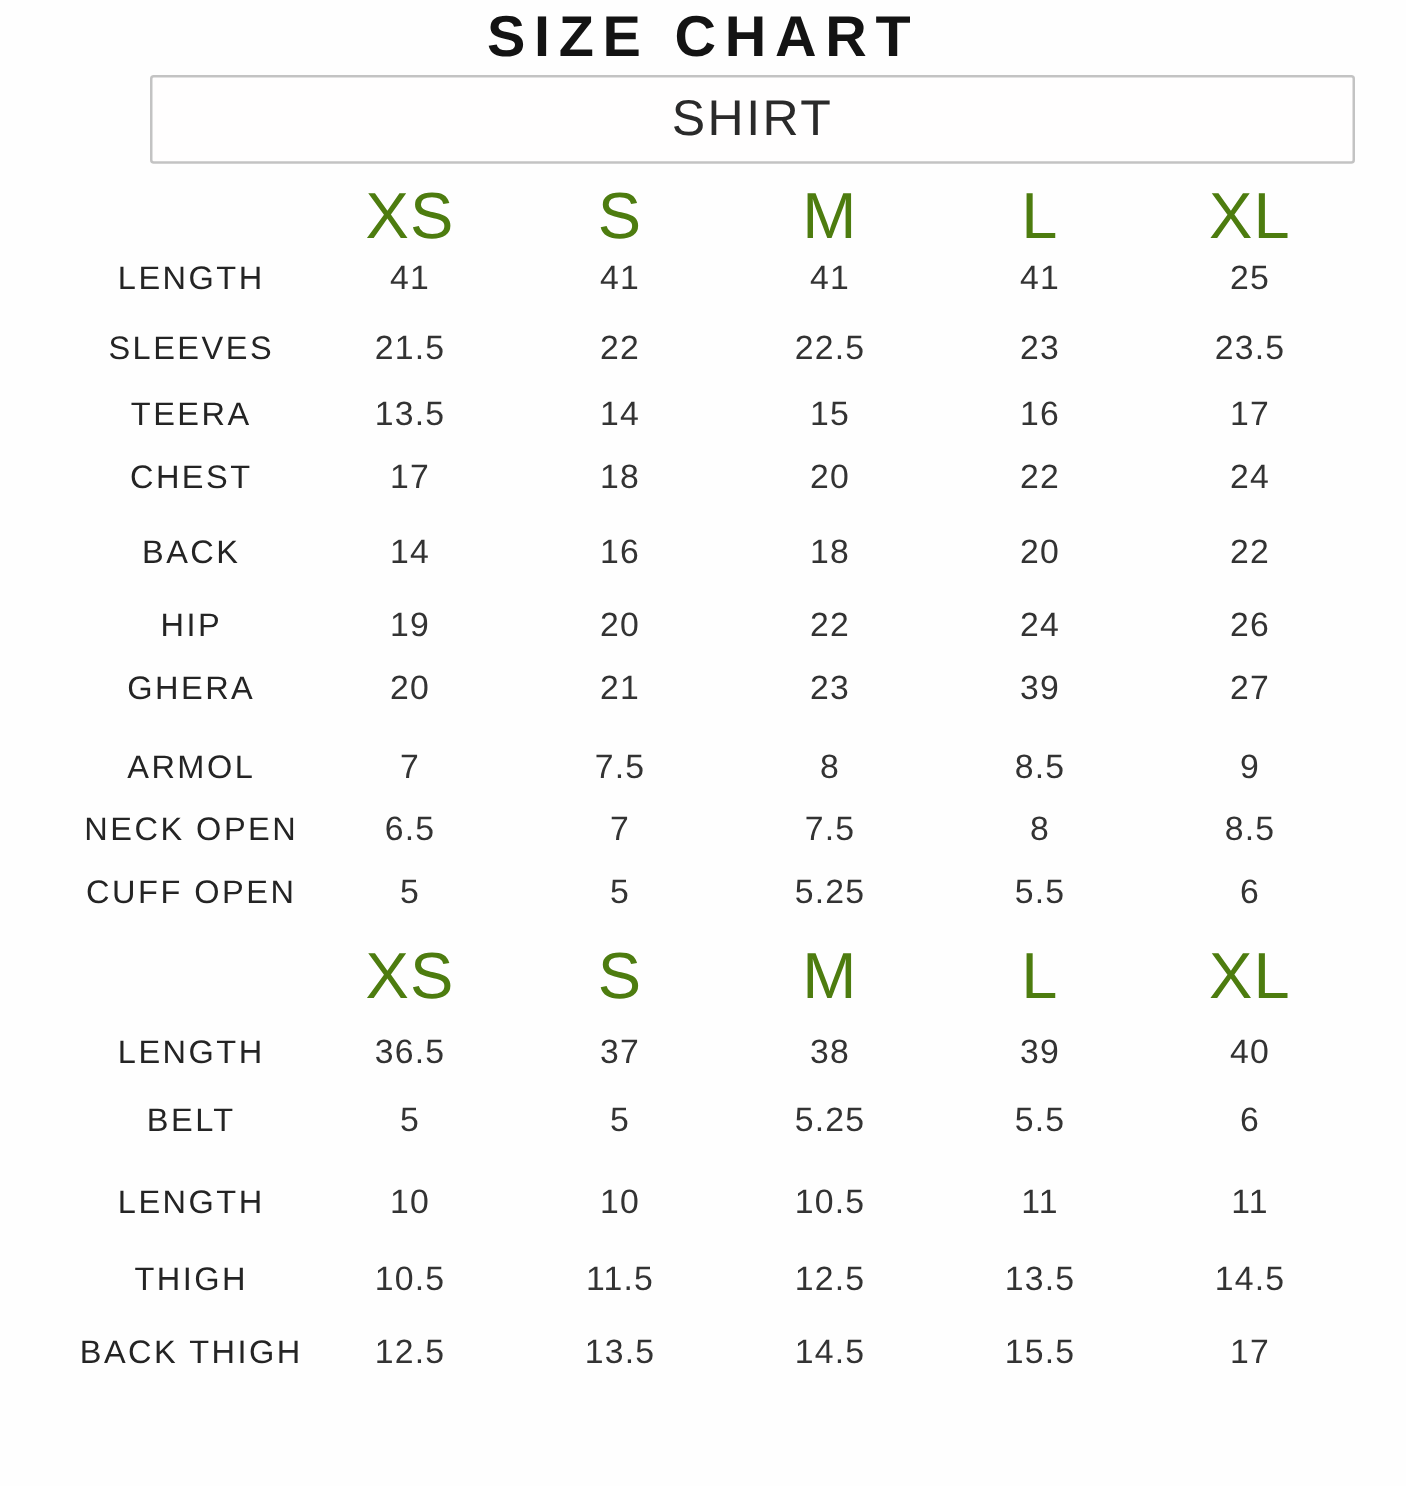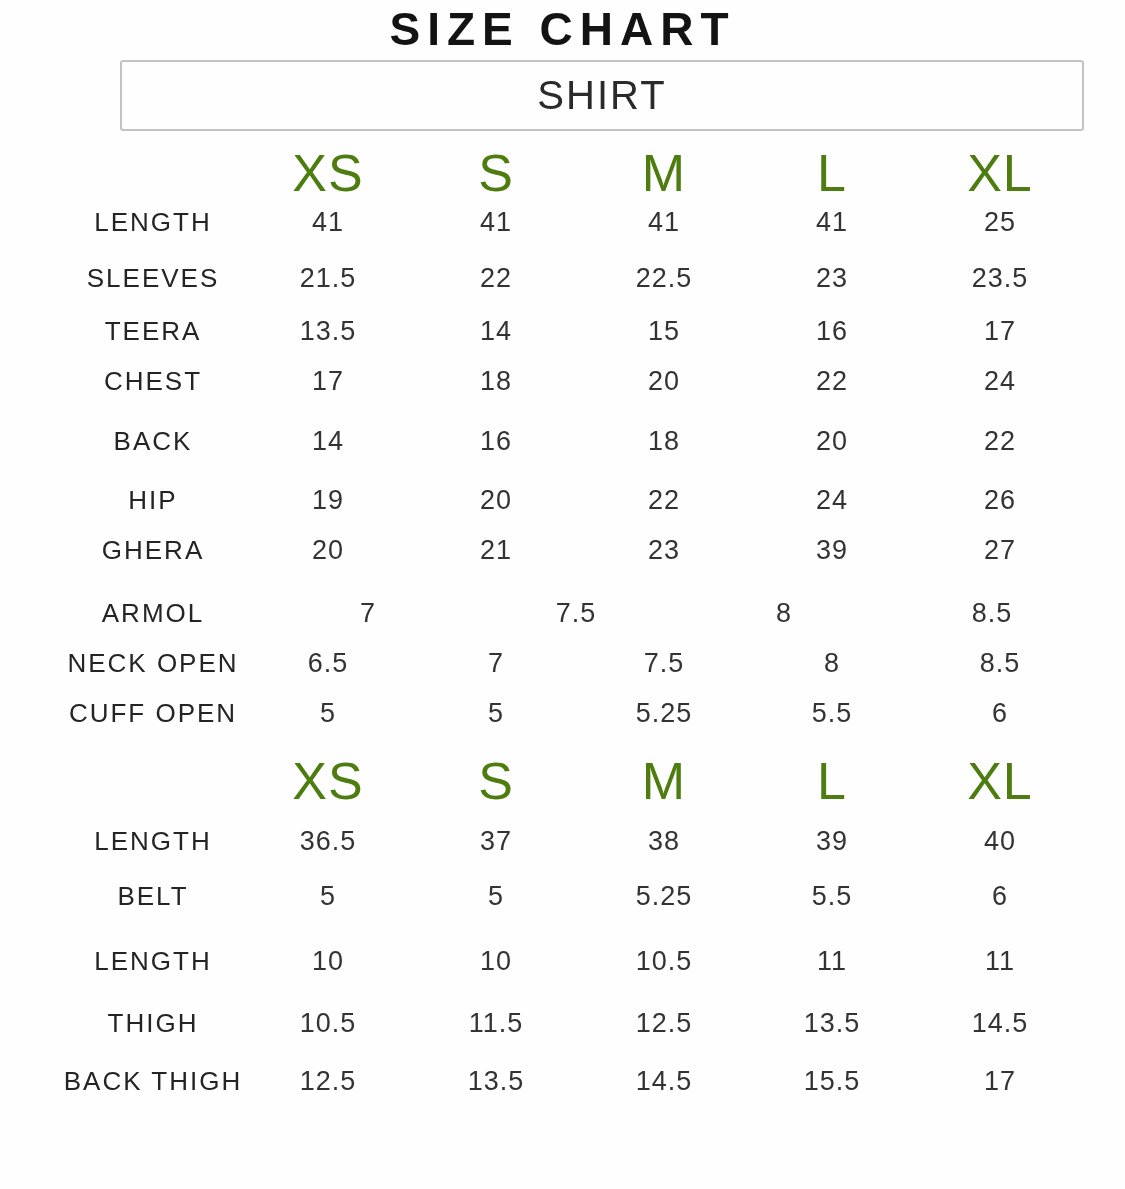--- a/index.html
+++ b/index.html
@@ -66,21 +66,21 @@
   }
   
   .shirt-grid .grid-row:nth-child(1)  { margin-top: 12px; height: 54px; }
   .shirt-grid .grid-row:nth-child(2)  { height: 50px; }
   .shirt-grid .grid-row:nth-child(3)  { height: 56px; margin-top: 3px; }
   .shirt-grid .grid-row:nth-child(4)  { height: 50px; }
   .shirt-grid .grid-row:nth-child(5)  { height: 50px; }
   .shirt-grid .grid-row:nth-child(6)  { height: 50px; margin-top: 10px; }
   .shirt-grid .grid-row:nth-child(7)  { height: 50px; margin-top: 9px; }
   .shirt-grid .grid-row:nth-child(8)  { height: 50px; }
-  .shirt-grid .grid-row:nth-child(9)  { height: 50px; margin-top: 13px; gap: 40px; }
+  .shirt-grid .grid-row:nth-child(9)  { height: 50px; margin-top: 13px; }
   .shirt-grid .grid-row:nth-child(10) { height: 50px; }
   .shirt-grid .grid-row:nth-child(11) { height: 50px; }
   
   .trouser-grid .grid-row:nth-child(1) { margin-top: 1px; height: 58px; }
   .trouser-grid .grid-row:nth-child(2) { height: 58px; margin-top: 3px; }
   .trouser-grid .grid-row:nth-child(3) { height: 50px; margin-top: 1px; }
   .trouser-grid .grid-row:nth-child(4) { height: 50px; margin-top: 15px; }
   .trouser-grid .grid-row:nth-child(5) { height: 50px; margin-top: 12px; }
   .trouser-grid .grid-row:nth-child(6) { height: 50px; margin-top: 8px; }
 </style>

